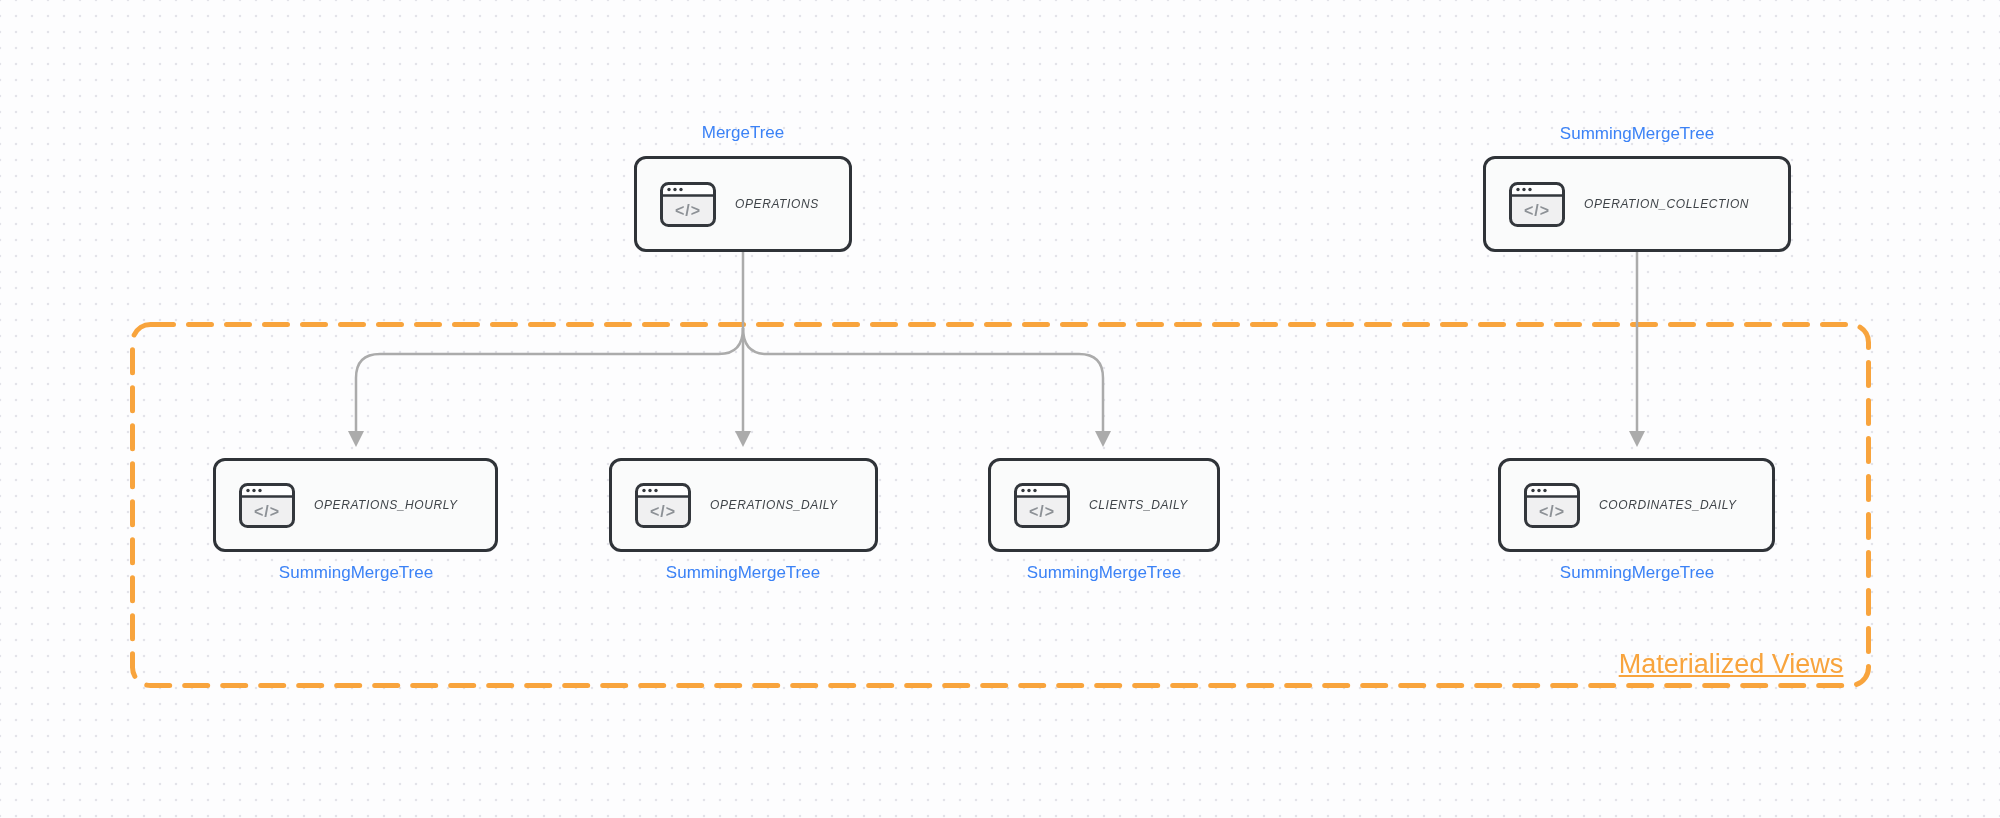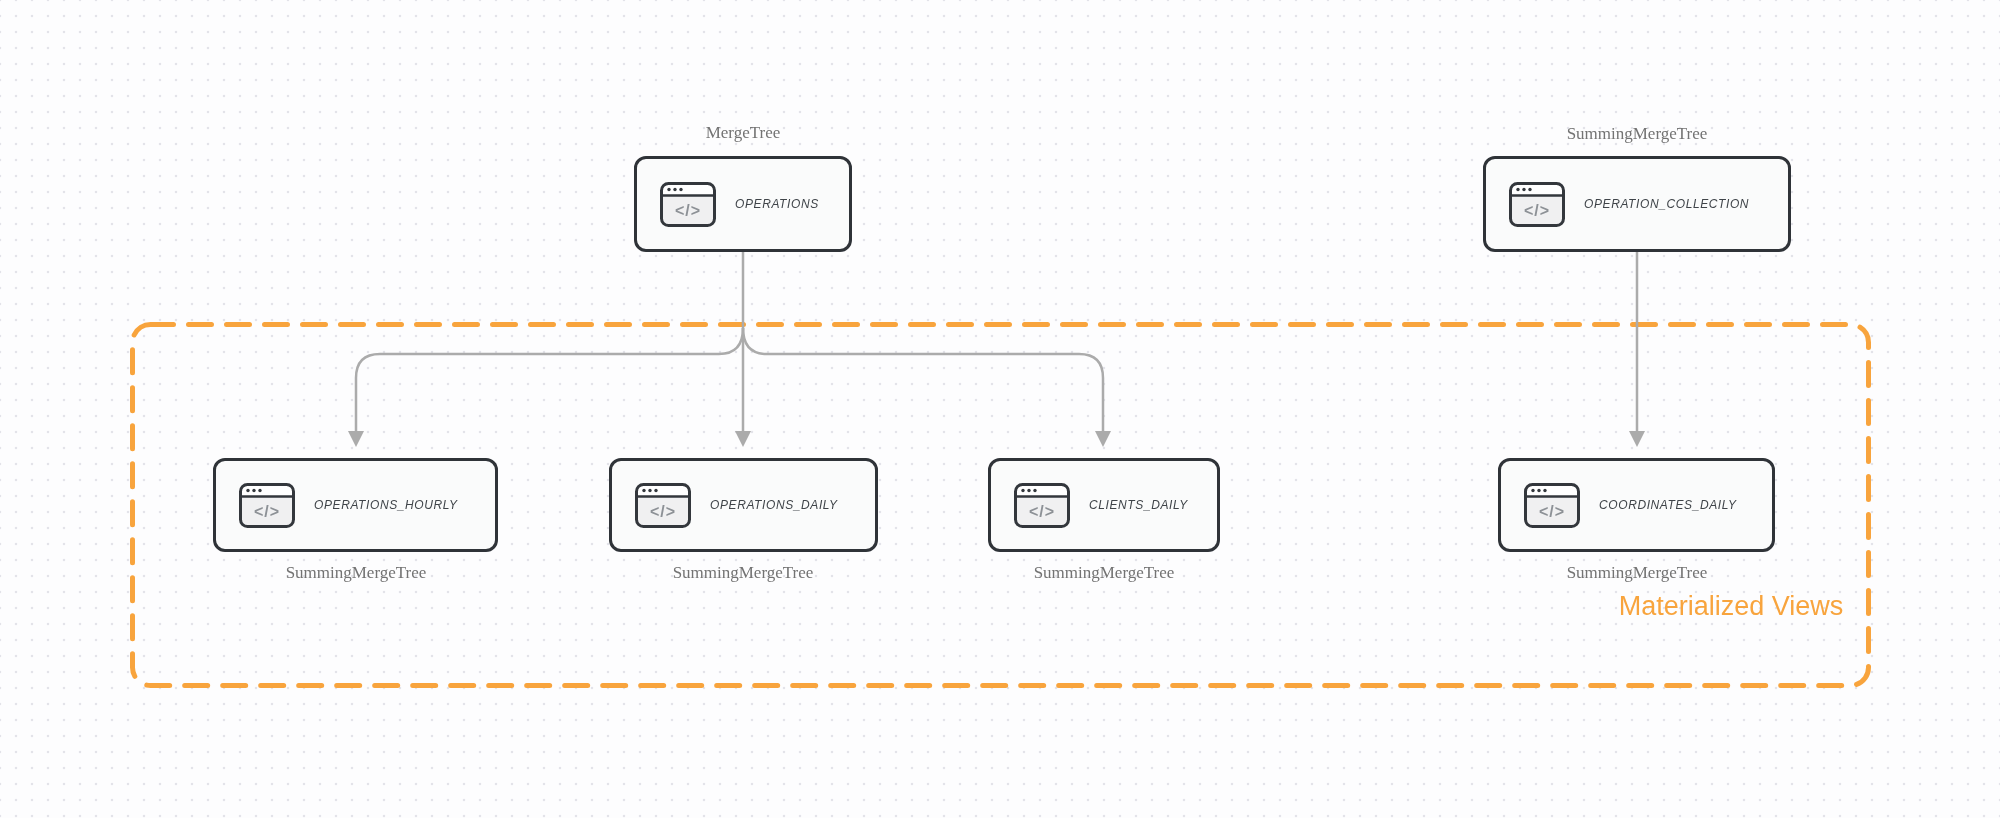--- a/index.html
+++ b/index.html
@@ -17,42 +17,42 @@
     display:flex; align-items:center; gap:18px; padding-left:22px;
     background:#fafbfb; border:3px solid #2f3338; border-radius:12px;
   }
   .node-label {
     font-style:italic; font-size:12px; font-weight:500; letter-spacing:0.6px;
     color:#3f4449; white-space:nowrap;
   }
   .win-icon { flex:0 0 auto; display:block; }
   .engine-label {
     position:absolute; transform:translateX(-50%);
-    font-size:17px; line-height:22px; color:#737373; white-space:nowrap;font-family:Liberation Serif, serif;
+    font-size:17px; line-height:22px; color:#3b82f6; white-space:nowrap;
   }
   .group-label {
     position:absolute; transform:translateX(-50%);
     font-size:27px; line-height:32px; font-weight:500;
     color:#f8a43d; white-space:nowrap;
   }
   
   #node-operations         { left:634px;  top:156px; width:218px; height:96px; }
   #node-operation-collection{ left:1483px; top:156px; width:308px; height:96px; }
   #node-operations-hourly  { left:213px;  top:458px; width:285px; height:94px; }
   #node-operations-daily   { left:609px;  top:458px; width:269px; height:94px; }
   #node-clients-daily      { left:988px;  top:458px; width:232px; height:94px; }
   #node-coordinates-daily  { left:1498px; top:458px; width:277px; height:94px; }
   
   #engine-operations          { left:743px;  top:122px; }
   #engine-operation-collection{ left:1637px; top:123px; }
   #engine-operations-hourly   { left:356px;  top:562px; }
   #engine-operations-daily    { left:743px;  top:562px; }
   #engine-clients-daily       { left:1104px; top:562px; }
   #engine-coordinates-daily   { left:1637px; top:562px; }
-  #materialized-views-label   { left:1731px; top:590px; }
+  #materialized-views-label   { left:1731px; top:648px;text-decoration:underline; }
 </style>
 </head>
 <body>
 
 <svg class="layer" width="2000" height="818" viewBox="0 0 2000 818">
 
   <rect x="132.5" y="324.5" width="1736" height="361" rx="18" fill="none" stroke="#f8a43d" stroke-width="5" stroke-dasharray="23 15" stroke-linecap="round"></rect>
 
   <g>
     <path d="M743 252 V433" fill="none" stroke="#ababab" stroke-width="2.5"></path>

